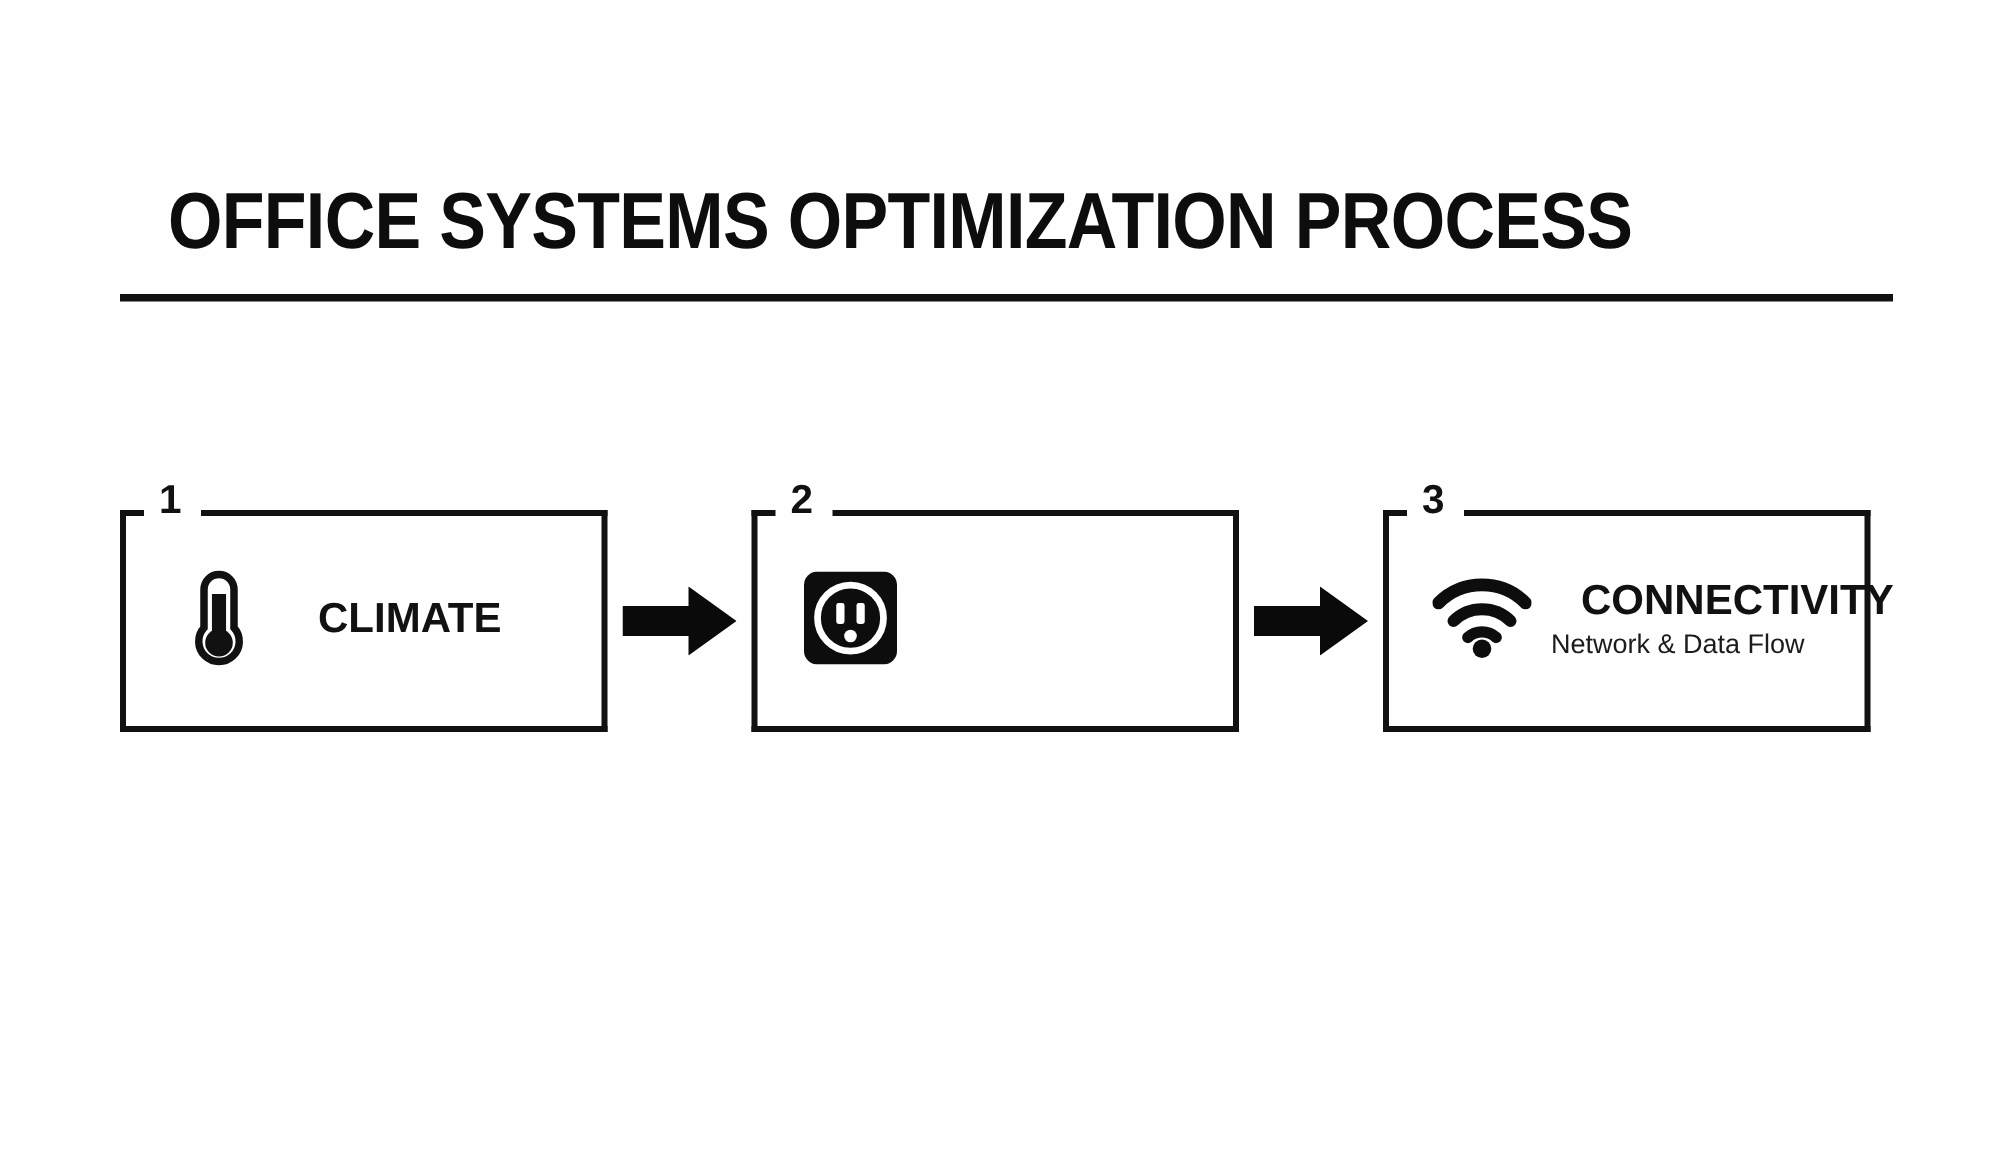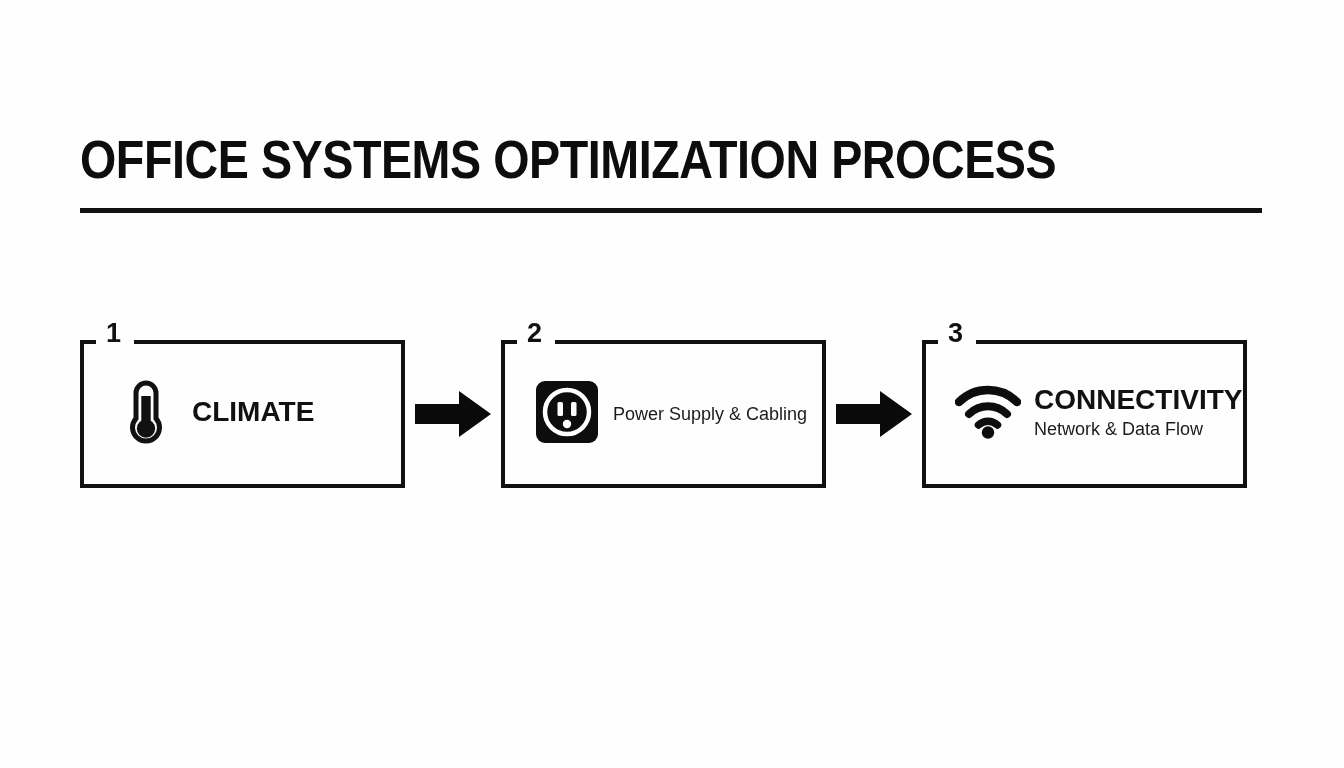--- a/index.html
+++ b/index.html
@@ -12,22 +12,23 @@
     background: #fefefe;
     font-family: "Liberation Sans", sans-serif;
     overflow: hidden;
     position: relative;
   }
 
   
   .title-block {
     position: absolute;
     left: 80px;
-    top: 132px;
+    top: 120px;
     width: 1182px;
+    text-align: center;
   }
   .page-title {
     font-family: "Liberation Sans Narrow", "Liberation Sans", sans-serif;
     font-weight: bold;
     font-size: 53px;
     line-height: 56px;
     letter-spacing: -0.5px;
     color: #0d0d0d;
     transform: scaleX(0.88);
     transform-origin: left center;
@@ -116,20 +117,21 @@
     padding-right: 6px;
   }
   .card-heading {
     font-family: "Liberation Sans Narrow", "Liberation Sans", sans-serif;
     font-weight: bold;
     font-size: 28px;
     line-height: 30px;
     letter-spacing: 0px;
     color: #111111;
     white-space: nowrap;
+    margin-left: 20px;
   }
   .card-subtitle {
     font-family: "Liberation Sans Narrow", "Liberation Sans", sans-serif;
     font-weight: normal;
     font-size: 18px;
     line-height: 22px;
     color: #1b1b1b;
     margin-top: 3px;
     max-width: 196px;
   }
@@ -195,21 +197,20 @@
       <div class="card-icon">
         <svg width="62" height="62" viewBox="0 0 62 62" aria-hidden="true">
           <rect x="0" y="0" width="62" height="62" rx="9" ry="9" fill="#0d0d0d"></rect>
           <circle cx="31" cy="31" r="22" fill="none" stroke="#ffffff" stroke-width="4.5"></circle>
           <rect x="21.5" y="21" width="5.5" height="14" rx="1.6" fill="#ffffff"></rect>
           <rect x="35" y="21" width="5.5" height="14" rx="1.6" fill="#ffffff"></rect>
           <circle cx="31" cy="43" r="4.2" fill="#ffffff"></circle>
         </svg>
       </div>
       <div class="card-text">
-        <div class="card-subtitle nowrap">Power Supply &amp; Cabling</div>
       </div>
     </div>
   </div>
 
   <div class="arrow-connector">
     <svg width="76" height="46" viewBox="0 0 76 46" aria-hidden="true">
       <path d="M0 13 H44 V0 L76 23 L44 46 V33 H0 Z" fill="#0a0a0a"></path>
     </svg>
   </div>
 

